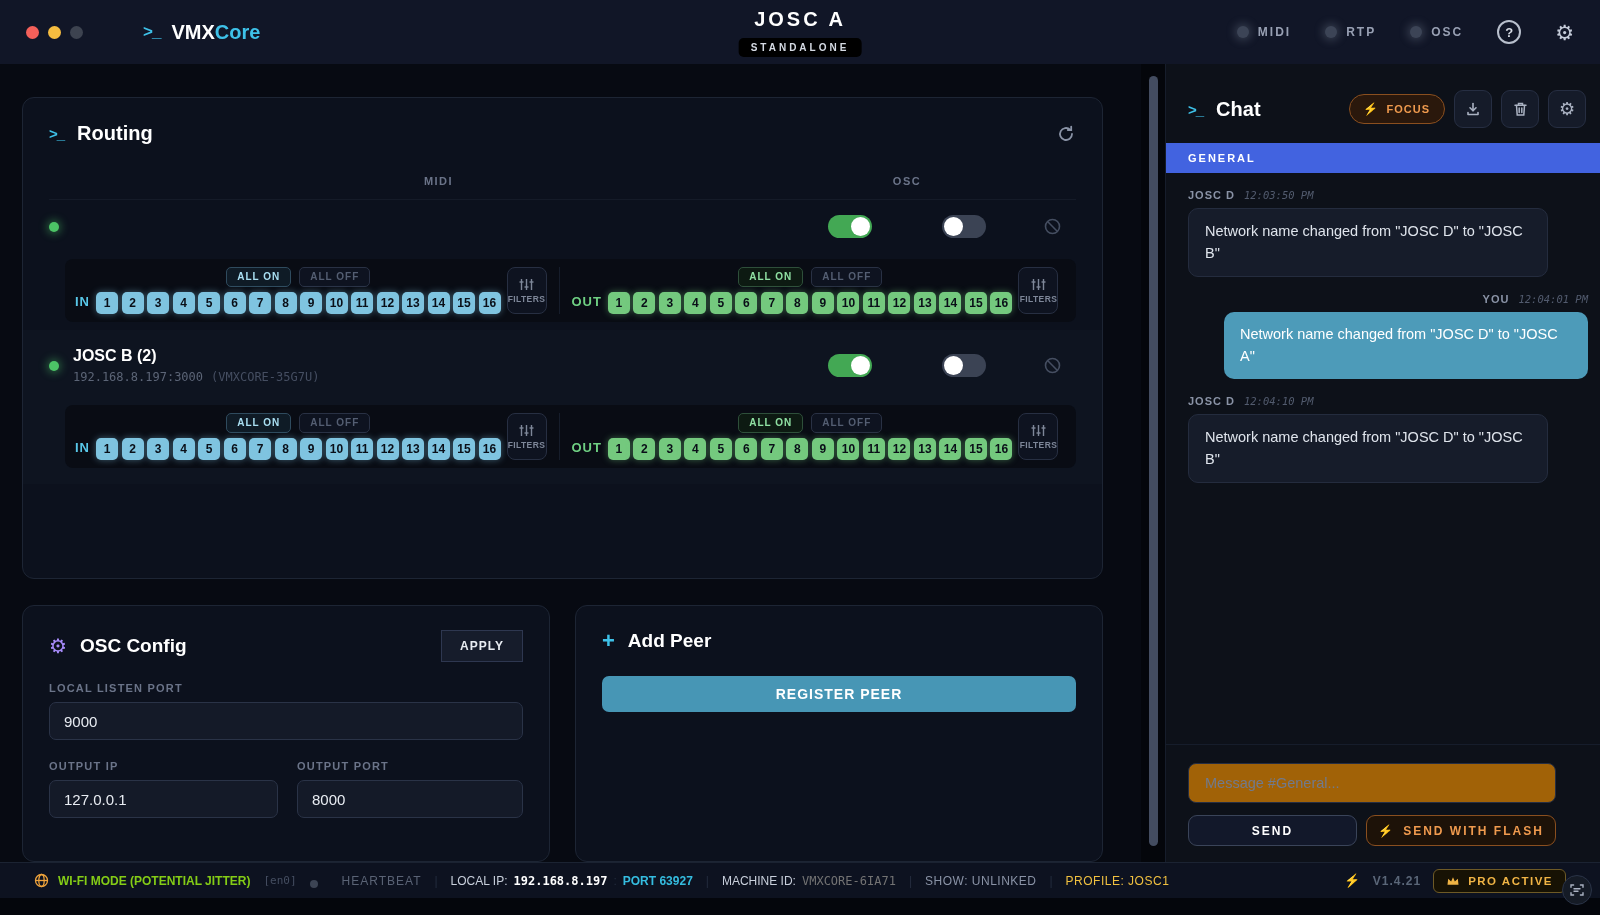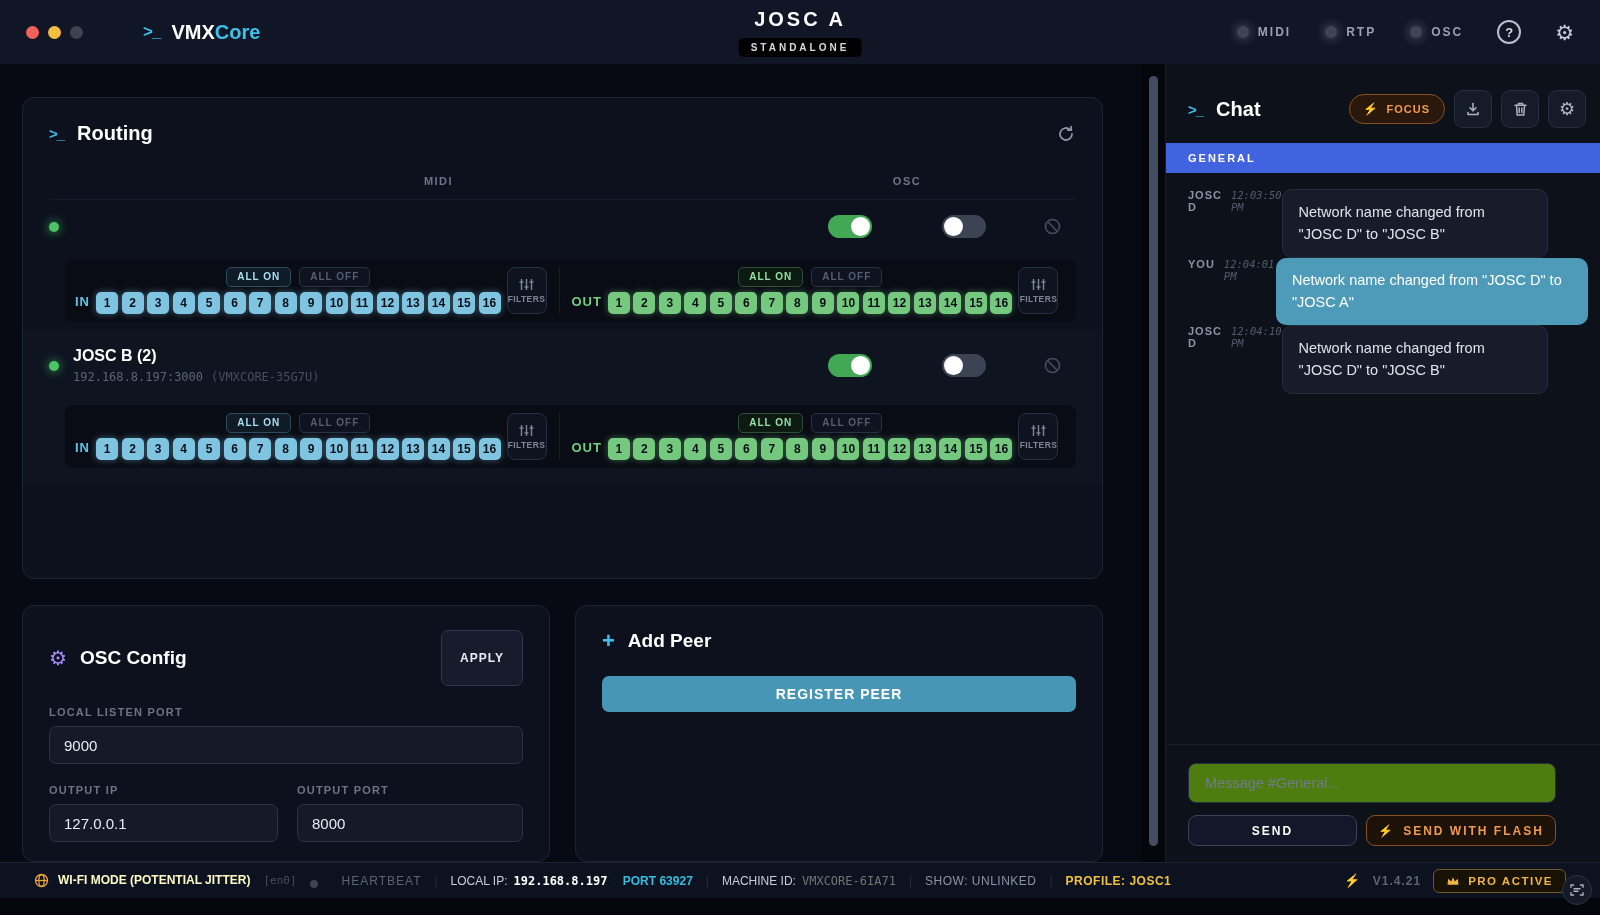--- a/index.html
+++ b/index.html
@@ -95,21 +95,21 @@
     justify-content:center; gap:3px; font-size:8.5px; font-weight:bold; letter-spacing:.4px; }
   .divider-v { width:1px; background:#161d2b; margin:0 12px; }
 
   
   .bottom-row { display:flex; gap:25px; margin-top:26px; }
   .bottom-card { width:528px; height:257px; padding:24px 26px; overflow:hidden; }
   .b-header { display:flex; align-items:center; }
   .b-title { font-size:19px; font-weight:bold; color:#fff; }
   .osc-gear { color:#a78bfa; font-size:20px; margin-right:13px; line-height:1; }
   .plus-icon { color:#3ec1e8; font-size:22px; font-weight:bold; margin-right:13px; line-height:1; }
-  .apply-btn { margin-left:auto; padding:20px 18px; border-radius:7px; border:1px solid #2e3750;
+  .apply-btn { margin-left:auto; padding:8px 18px; border-radius:0; border:1px solid #2e3750;
     background:#161c2b; color:#e8ecf2; font-size:12px; font-weight:bold; letter-spacing:1px; }
   .f-label { font-size:11px; font-weight:bold; letter-spacing:1.2px; color:#6b7489; margin:20px 0 8px; }
   .f-input { height:38px; background:#141a28; border:1px solid #2a3347; border-radius:7px;
     color:#e8ecf2; font-size:15px; padding:0 14px; width:100%; }
   .f-input::placeholder { color:#5c6577; }
   .two-col { display:flex; gap:19px; }
   .two-col .col-a { flex:0 0 229px; }
   .two-col .col-b { flex:1; }
   .addpeer-row { display:flex; gap:20px; }
   .addpeer-row .ipcol { flex:1; }
@@ -123,54 +123,54 @@
   .chat-title { font-size:20px; font-weight:bold; color:#fff; }
   .focus-btn { margin-left:auto; display:flex; align-items:center; gap:7px; padding:8px 14px;
     border-radius:16px; background:#2a180c; border:1px solid #8a4f1f; color:#ef9a4e;
     font-size:11px; font-weight:bold; letter-spacing:1px; }
   .bolt { font-size:12px; line-height:1; }
   .icon-btn { width:38px; height:38px; border-radius:9px; background:#151b29; border:1px solid #262e42;
     color:#aab2c2; display:flex; align-items:center; justify-content:center; margin-left:9px; }
   .chan-banner { height:30px; background:#4263e0; display:flex; align-items:center; padding-left:22px;
     color:#fff; font-size:11px; font-weight:bold; letter-spacing:2px; }
   .messages { flex:1; padding:16px 12px 10px 22px; display:flex; flex-direction:column; overflow:hidden; }
-  .msg { display:flex; flex-direction:row; }
+  .msg { margin-bottom:16px; display:flex; flex-direction:column; }
   .msg-head { display:flex; align-items:baseline; gap:9px; margin-bottom:7px; }
   .msg-author { font-size:11px; font-weight:bold; letter-spacing:1px; color:#8a93a6; }
   .msg-time { font-size:10.5px; font-style:italic; color:#525b6e; }
   .bubble { background:#161c2a; border:1px solid #242c3e; border-radius:10px; padding:11px 16px;
     color:#dfe4ec; font-size:14.5px; line-height:1.55; max-width:362px; margin-right:40px; }
   .msg.self .msg-head { justify-content:flex-end; }
   .msg.self .bubble { background:#4d9bb9; border:none; color:#fff; margin:0 0 0 auto; max-width:364px; }
   .chat-input-zone { border-top:1px solid #161d2b; padding:18px 44px 16px 22px; }
-  .chat-input { height:40px; width:100%; background:#4d7c0f; border:1px solid #262e42; border-radius:8px;
+  .chat-input { height:40px; width:100%; background:#a16207; border:1px solid #262e42; border-radius:8px;
     color:#c5ccd9; font-size:14.5px; padding:0 16px; }
   .chat-input::placeholder { color:#717a8d; }
   .btn-row { display:flex; gap:9px; margin-top:12px; }
   .send-btn { flex:0 0 169px; height:31px; background:#12182a; border:1px solid #3a4459; border-radius:9px;
     color:#fff; font-size:12px; font-weight:bold; letter-spacing:2px; }
   .flash-btn { flex:1; height:31px; background:#1d1208; border:1px solid #8a4f1f; border-radius:9px;
     color:#ef9a4e; font-size:12px; font-weight:bold; letter-spacing:2px;
     display:flex; align-items:center; justify-content:center; gap:8px; }
 
   
   .statusbar { height:36px; flex:0 0 36px; background:#0d1220; border-top:1px solid #1b2332;
     display:flex; align-items:center; padding:0 34px; gap:13px; font-size:12px; position:relative; }
   .bottom-strip { height:17px; flex:0 0 17px; background:#04060c; }
-  .sb-wifi { color:#fef9c3; font-weight:bold; display:flex; gap:9px; }
+  .sb-wifi { color:#84cc16; font-weight:bold; display:flex; align-items:center; gap:9px; }
   .sb-iface { font-size:11px; color:#454e61; }
   .sb-heart { color:#5a6375; letter-spacing:1px; display:flex; align-items:flex-end; gap:24px; }
   .heart-dot { width:8px; height:8px; border-radius:50%; background:#3c4454; }
   .sb-sep { color:#242c3e; }
   .sb-pair { color:#c8cfdb; display:flex; align-items:center; gap:6px; }
   .ip-val { color:#fff; font-weight:bold; }
   .port-val { color:#35bde0; font-weight:bold; }
   .machine-val { color:#737373; }
   .sb-show { color:#8a93a6; letter-spacing:.5px; }
-  .sb-profile { color:#f0c040; font-weight:bold; letter-spacing:.5px; }
+  .sb-profile { color:#f0c040; font-weight:normal; letter-spacing:.5px; }
   .sb-right { margin-left:auto; display:flex; align-items:center; gap:12px; }
   .sb-bolt { color:#4c6ef5; font-size:13px; }
   .sb-version { color:#5a6678; font-weight:bold; letter-spacing:1px; }
   .pro-badge { display:flex; align-items:center; gap:8px; border:1px solid #6e5a26; background:#171204;
     border-radius:6px; padding:5px 12px; color:#f0b445; font-size:11.5px; font-weight:bold; letter-spacing:1.5px; }
   .corner-fab { position:absolute; right:8px; top:12px; width:30px; height:30px; border-radius:50%;
     background:#151b26; border:1px solid #2a3347; color:#aab2c2; display:flex; align-items:center;
     justify-content:center; z-index:5; }
 </style>
 </head>

